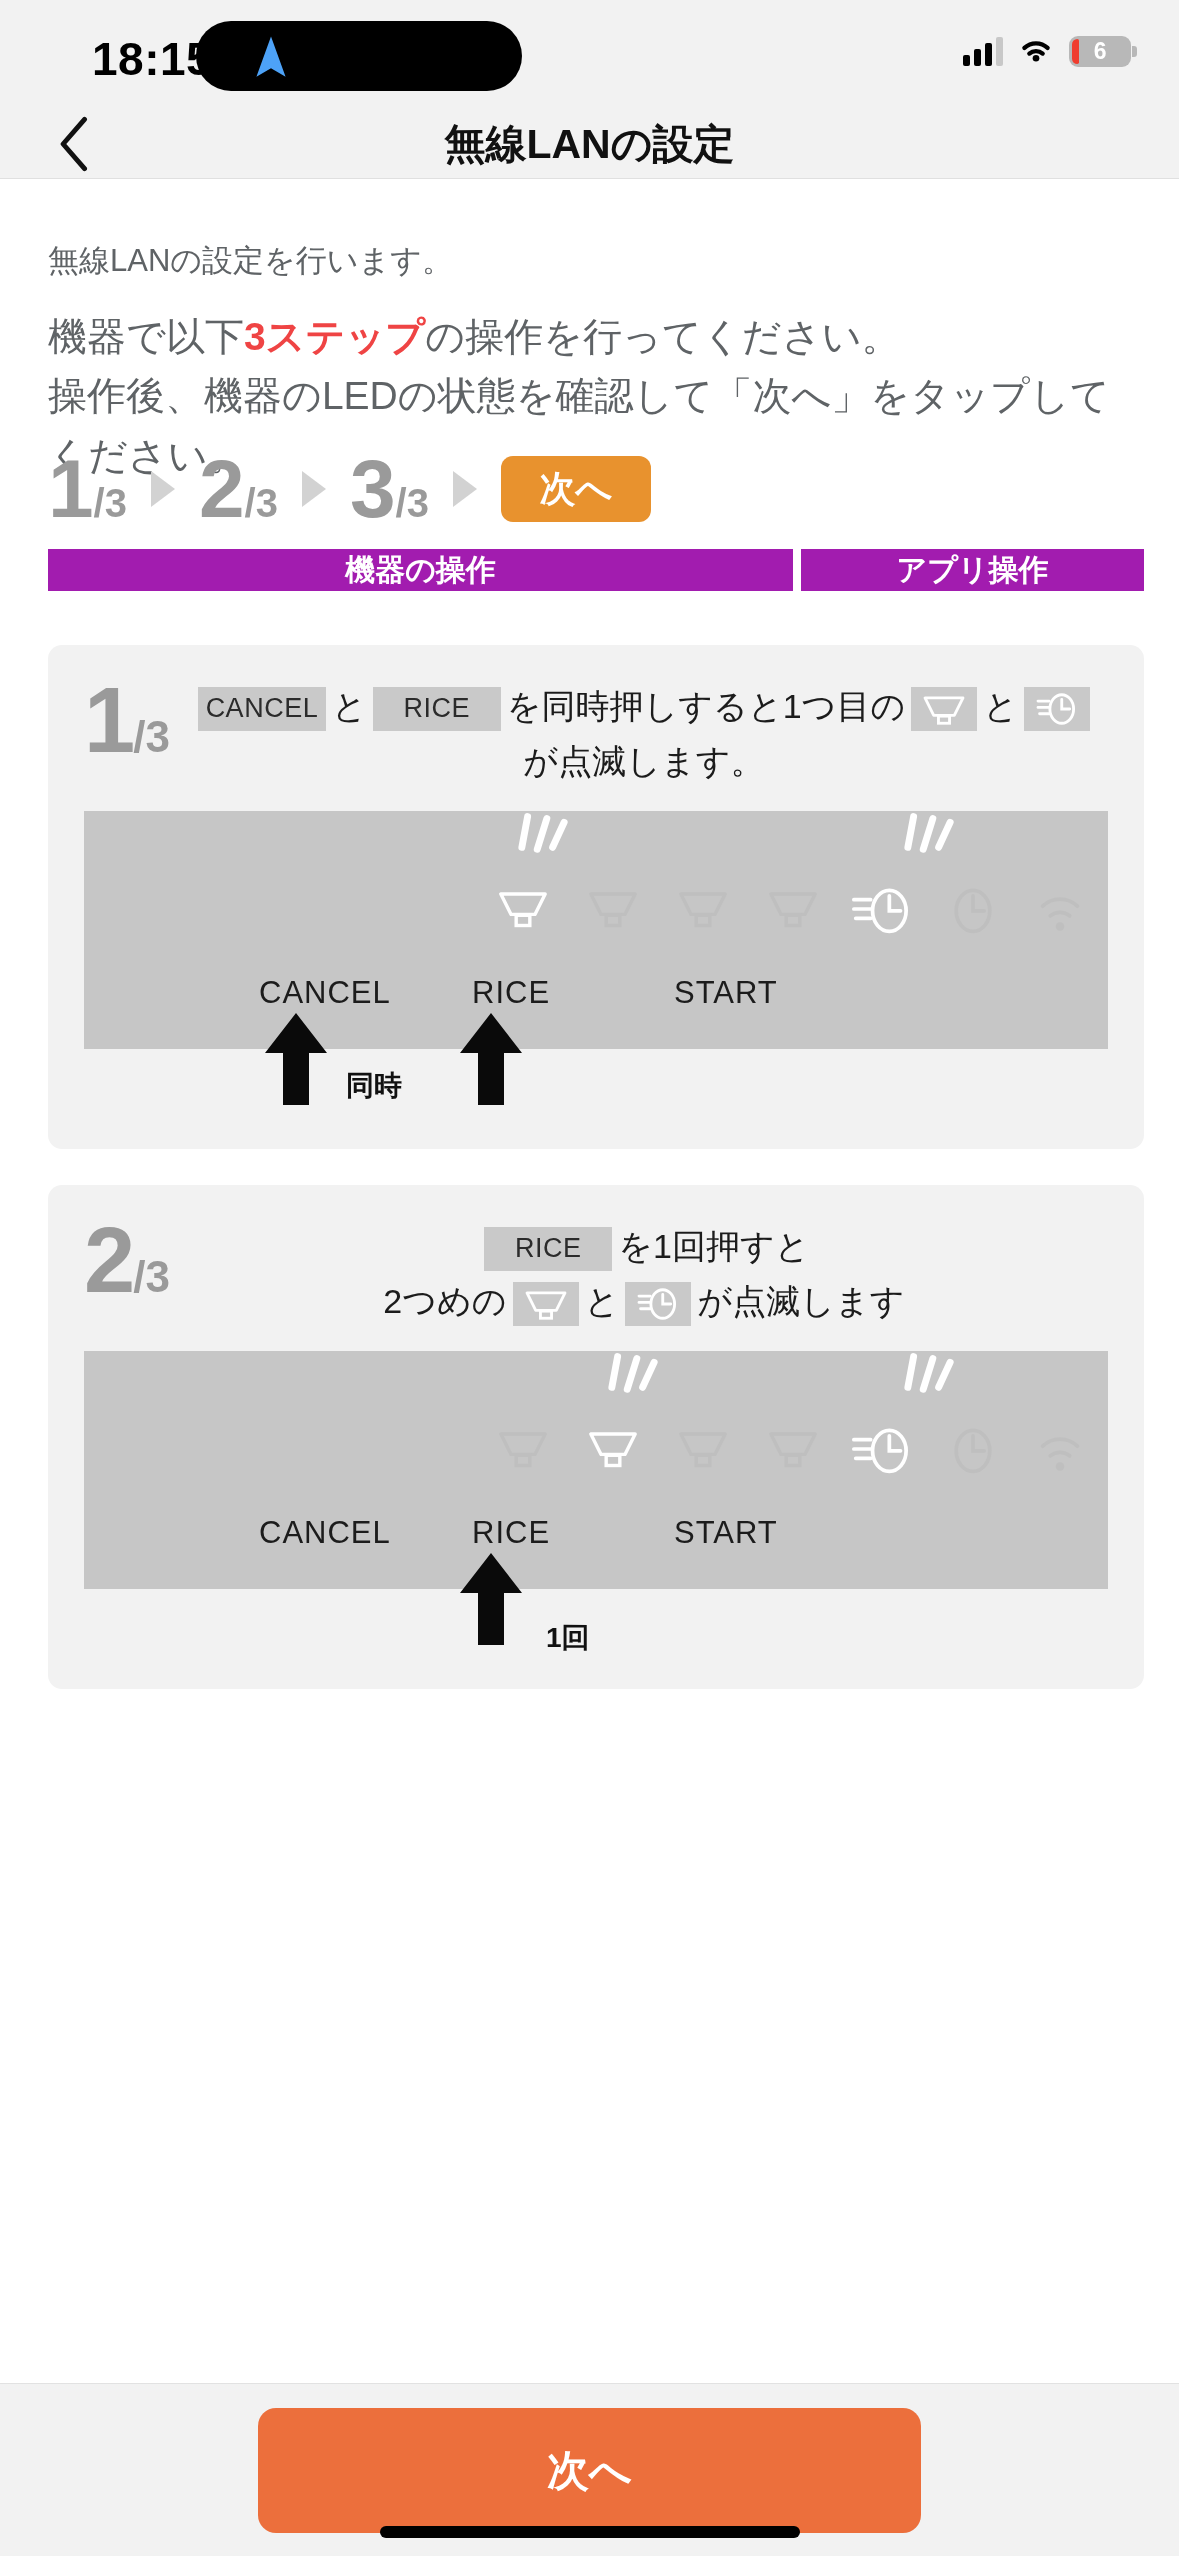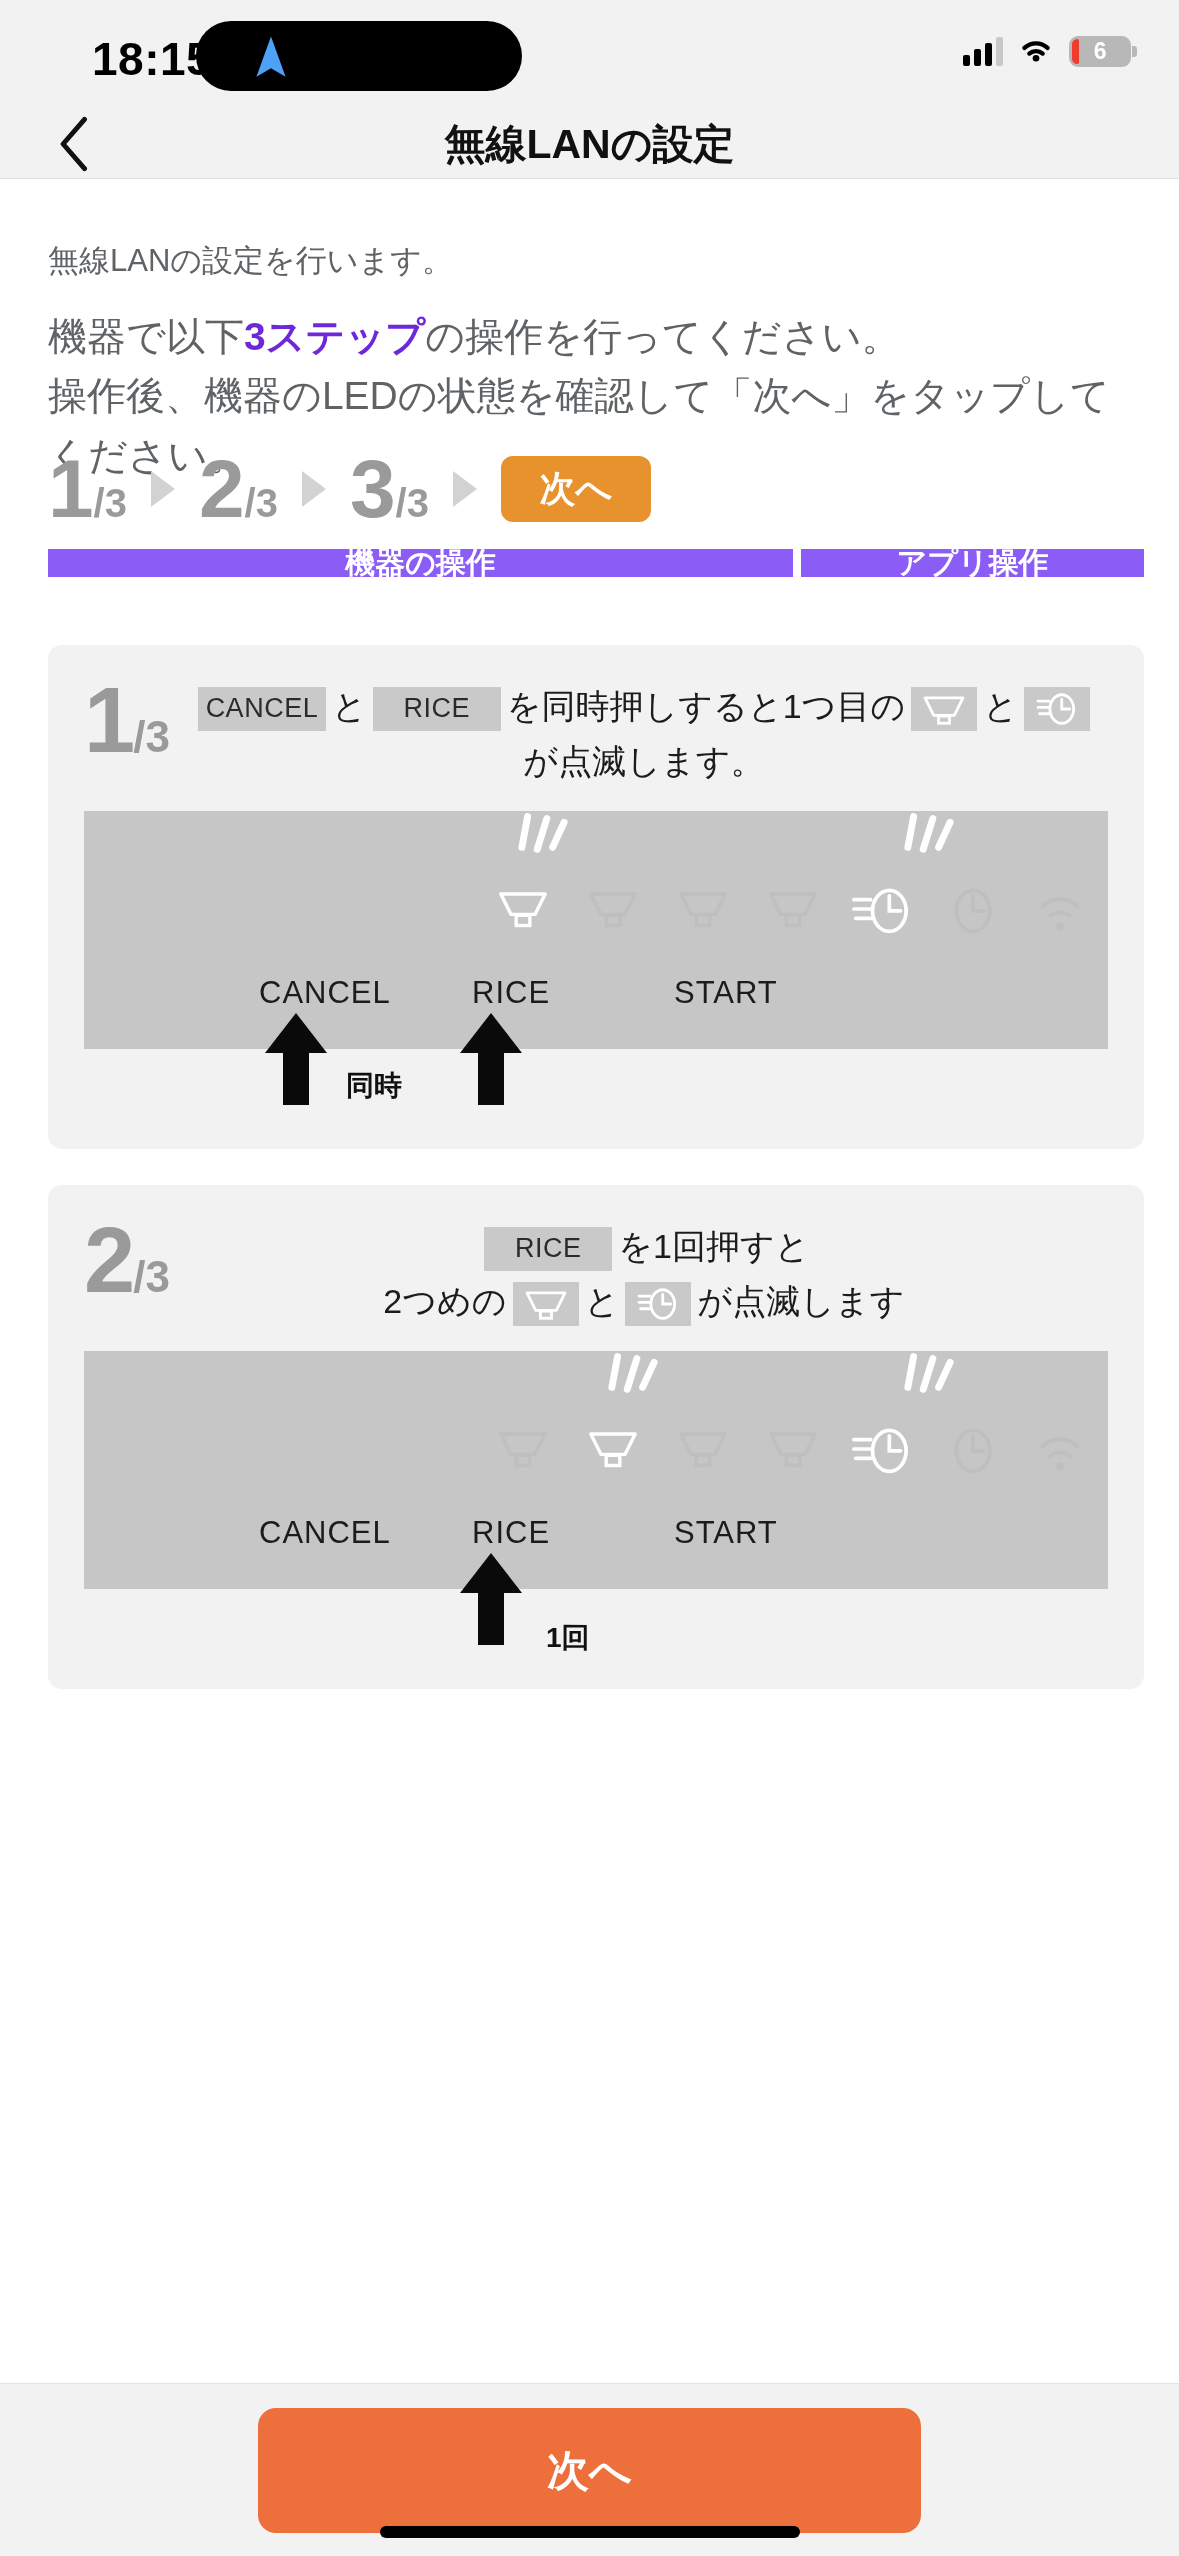--- a/index.html
+++ b/index.html
@@ -74,21 +74,21 @@
     background:#FFFFFF; overflow:hidden;
   }
   .intro{
     position:absolute; left:48px; top:58px; width:1090px;
     font-size:31px; line-height:1.52; color:#5F6366;
   }
   .para2{
     position:absolute; left:48px; top:128px; width:1100px;
     font-size:39px; line-height:1.52; color:#5F6366;
   }
-  .hl-orange{ color:#6d28d9; font-weight:700;margin-top:16px; }
+  .hl-orange{ color:#ef4444; font-weight:700;margin-top:16px; }
 
   
   .progress{
     position:absolute; left:48px; top:262px; width:1096px; height:96px;
     display:flex; align-items:center;
   }
   .step-num{
     display:flex; align-items:baseline; color:#9A9A9A; font-weight:700;
   }
   .step-num .big{ font-size:82px; line-height:1; letter-spacing:-2px; }
@@ -104,22 +104,22 @@
     display:flex; align-items:center; justify-content:center;
     border:none; cursor:pointer;
   }
 
   
   .labelbars{
     position:absolute; left:48px; top:370px; width:1096px; height:42px;
     display:flex; gap:8px;
   }
   .lbar{
-    background:#8b5cf6; color:#FFFFFF; font-size:30px; font-weight:700;
-    display:flex; align-items:center; justify-content:center; height:28px;
+    background:#a21caf; color:#FFFFFF; font-size:30px; font-weight:700;
+    display:flex; align-items:center; justify-content:center; height:42px;
   }
   .lbar.dev{ flex: 0 0 745px; }
   .lbar.app{ flex: 0 0 343px; }
 
   
   .cards{
     position:absolute; left:48px; top:466px; width:1096px;
   }
   .card{
     background:#F2F2F2; border-radius:14px; padding:26px 0 0 0; width:1096px;

